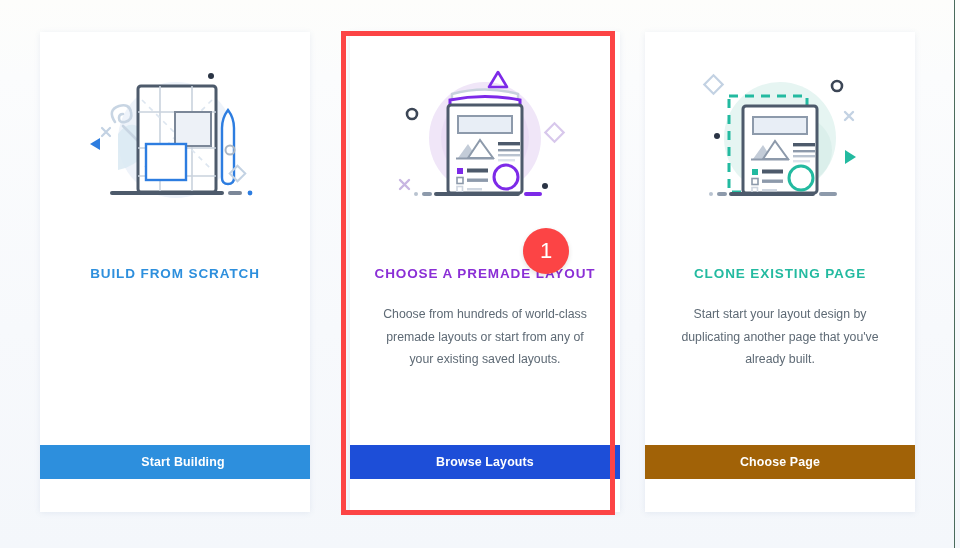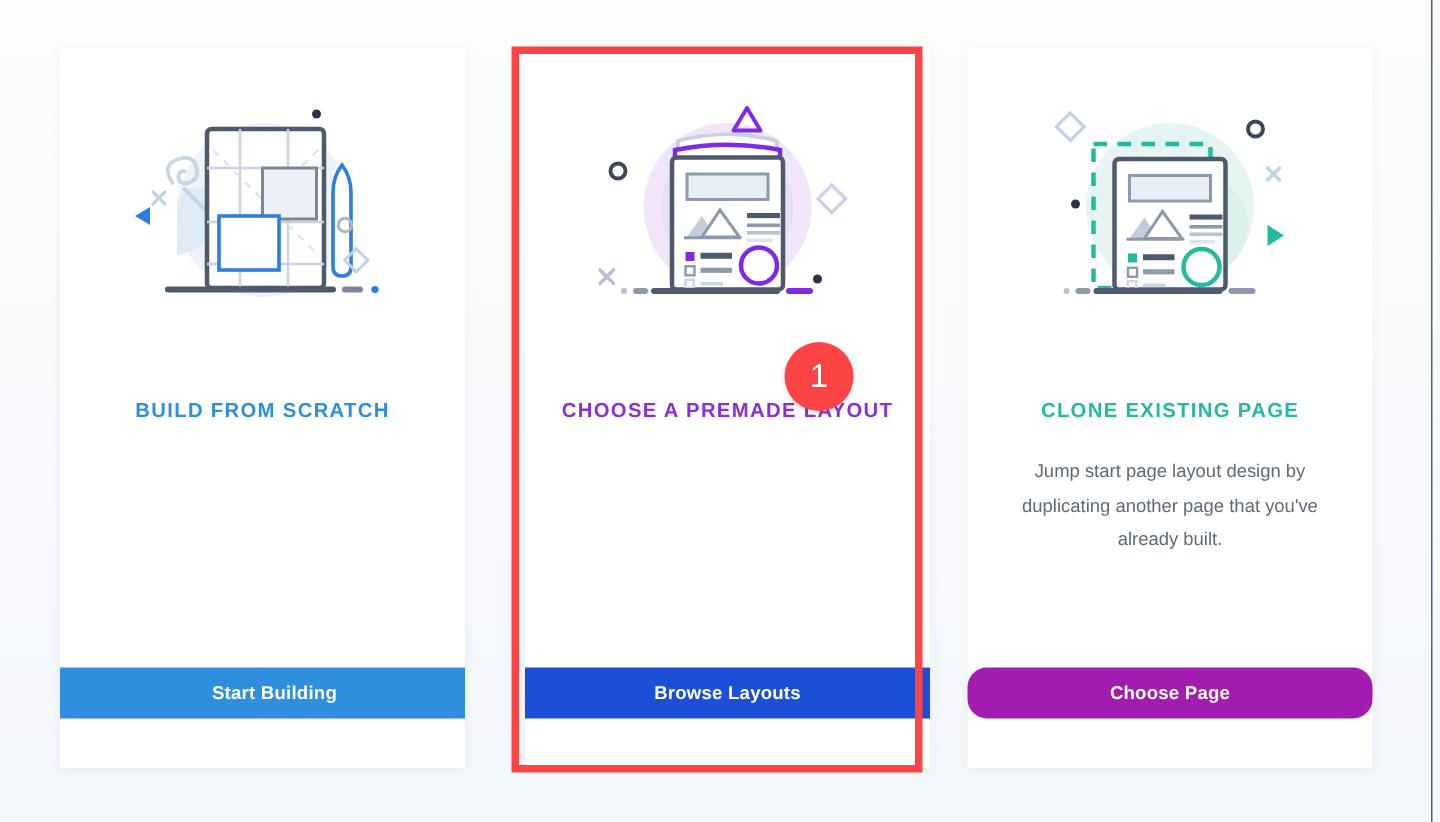--- a/index.html
+++ b/index.html
@@ -197,20 +197,21 @@
 
         <path d="M108 8 l9 15 h-18 z" fill="none" stroke="#7d2ae8" stroke-width="2.6" stroke-linejoin="round"></path>
         <circle cx="22" cy="50" r="5" fill="none" stroke="#3c4656" stroke-width="2.6"></circle>
         <rect x="158" y="62" width="13" height="13" fill="none" stroke="#d8c8ec" stroke-width="2.2" transform="rotate(45 164.5 68.5)"></rect>
         <path d="M10 116 l9 9 M19 116 l-9 9" stroke="#c8b6e2" stroke-width="2.4" stroke-linecap="round"></path>
         <circle cx="155" cy="122" r="3" fill="#2a3445"></circle>
       </svg>
     </div>
     <div class="card-body">
       <div class="card-title" style="color:#8b2fd6;">CHOOSE A PREMADE LAYOUT</div>
+      <div class="card-desc">Choose from hundreds of world-class premade layouts or start from any of your existing saved layouts.</div>
     </div>
     <button class="card-btn" style="background:#1d4ed8;">Browse Layouts</button>
   </div>
 
   <div class="card right">
     <div class="illus-wrap">
       <svg width="190" height="160" viewBox="0 0 190 160">
         <circle cx="95" cy="74" r="56" fill="#e6f5f2"></circle>
         <circle cx="113" cy="86" r="34" fill="#d4ebe6" opacity="0.6"></circle>
 
@@ -245,21 +246,21 @@
 
         <rect x="22" y="14" width="13" height="13" fill="none" stroke="#c3d2e3" stroke-width="2.2" transform="rotate(45 28.5 20.5)"></rect>
         <circle cx="152" cy="22" r="5" fill="none" stroke="#3c4656" stroke-width="2.6"></circle>
         <path d="M160 48 l8 8 M168 48 l-8 8" stroke="#c3d2e3" stroke-width="2.4" stroke-linecap="round"></path>
         <path d="M160 86 l11 7 l-11 7 z" fill="#23baa0"></path>
         <circle cx="32" cy="72" r="3" fill="#2a3445"></circle>
       </svg>
     </div>
     <div class="card-body">
       <div class="card-title" style="color:#23baa0;">CLONE EXISTING PAGE</div>
-      <div class="card-desc">Jump start page layout design by duplicating another page that you've already built.</div>
-    </div>
-    <button class="card-btn" style="background:#a21caf;border-radius:13px;">Choose Page</button>
+      <div class="card-desc">Start start your layout design by duplicating another page that you've already built.</div>
+    </div>
+    <button class="card-btn" style="background:#a16207;">Choose Page</button>
   </div>
 
 </div>
 
 <div class="highlight-box"></div>
 <div class="badge">1</div>
 
 </body></html>

